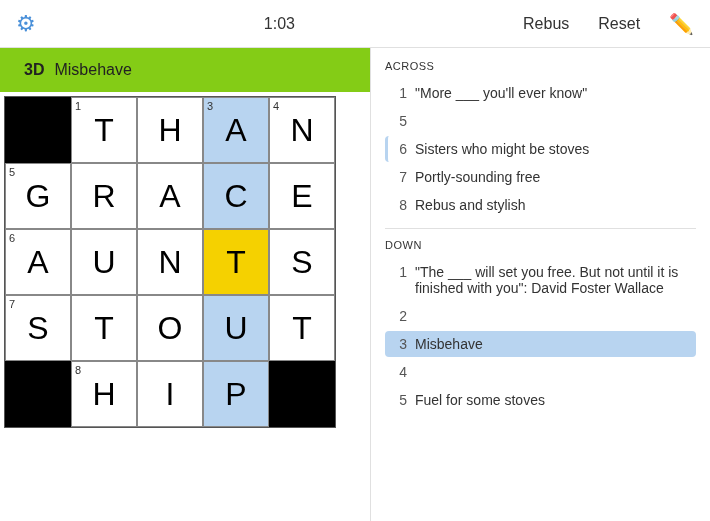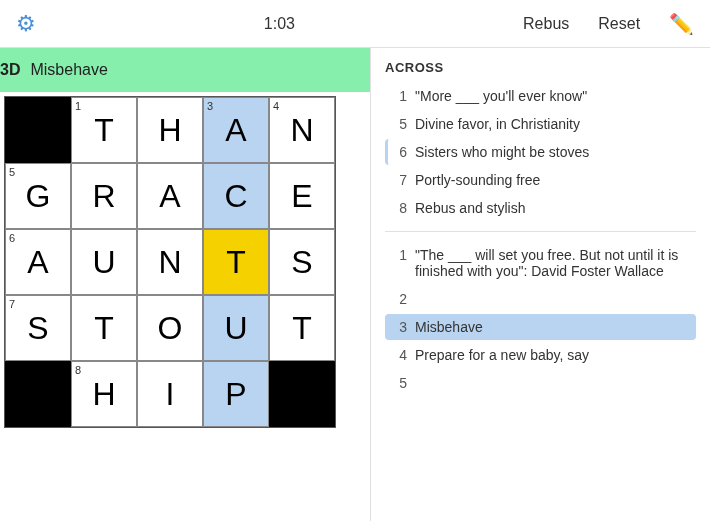--- a/index.html
+++ b/index.html
@@ -59,22 +59,22 @@
     
     .left-panel {
       width: 370px;
       flex-shrink: 0;
       display: flex;
       flex-direction: column;
     }
 
     
     .current-clue {
-      background: #86efac;
-      padding: 10px 0;
+      background: #84cc16;
+      padding: 10px 24px;
       font-size: 16px;
       color: #222;
       display: flex;
       align-items: center;
       gap: 10px;
       height: 44px;
       flex-shrink: 0;
     }
     .clue-num {
       font-weight: 700;
@@ -137,22 +137,22 @@
       overflow: hidden;
     }
 
     .clues-section {
       flex: 1;
       overflow-y: auto;
       padding: 12px 14px;
     }
 
     .clues-header {
-      font-size: 13px;
-      font-weight: 700;
+      font-size: 11px;
+      font-weight: 400;
       color: #333;
       letter-spacing: 0.5px;
       margin-bottom: 8px;
     }
 
     .clue-item {
       display: flex;
       gap: 8px;
       padding: 5px 6px;
       font-size: 14px;
@@ -300,54 +300,54 @@
     <div class="clues-section">
 
       <div class="clues-header">ACROSS</div>
       <div id="across-list">
           <div class="clue-item">
             <span class="clue-num-col">1</span>
             <span class="clue-text">"More ___ you'll ever know"</span>
           </div>
           <div class="clue-item">
             <span class="clue-num-col">5</span>
-            <span class="clue-text">Divine favor, in Christianity</span>
           </div>
           <div class="clue-item highlighted-clue">
             <span class="clue-num-col">6</span>
             <span class="clue-text">Sisters who might be stoves</span>
           </div>
           <div class="clue-item">
             <span class="clue-num-col">7</span>
             <span class="clue-text">Portly-sounding free</span>
           </div>
           <div class="clue-item">
             <span class="clue-num-col">8</span>
             <span class="clue-text">Rebus and stylish</span>
           </div>
         </div>
 
       <div class="divider"></div>
 
+      <div class="clues-header">DOWN</div>
       <div id="down-list">
           <div class="clue-item">
             <span class="clue-num-col">1</span>
             <span class="clue-text">"The ___ will set you free. But not until it is finished with you": David Foster Wallace</span>
           </div>
           <div class="clue-item">
             <span class="clue-num-col">2</span>
           </div>
           <div class="clue-item active">
             <span class="clue-num-col">3</span>
             <span class="clue-text">Misbehave</span>
           </div>
           <div class="clue-item">
             <span class="clue-num-col">4</span>
-            <span class="clue-text">Prepare for a new baby, say</span>
           </div>
           <div class="clue-item">
             <span class="clue-num-col">5</span>
+            <span class="clue-text">Fuel for some stoves</span>
           </div>
         </div>
     </div>
   </div>
 
 </div>
 
 </body></html>

